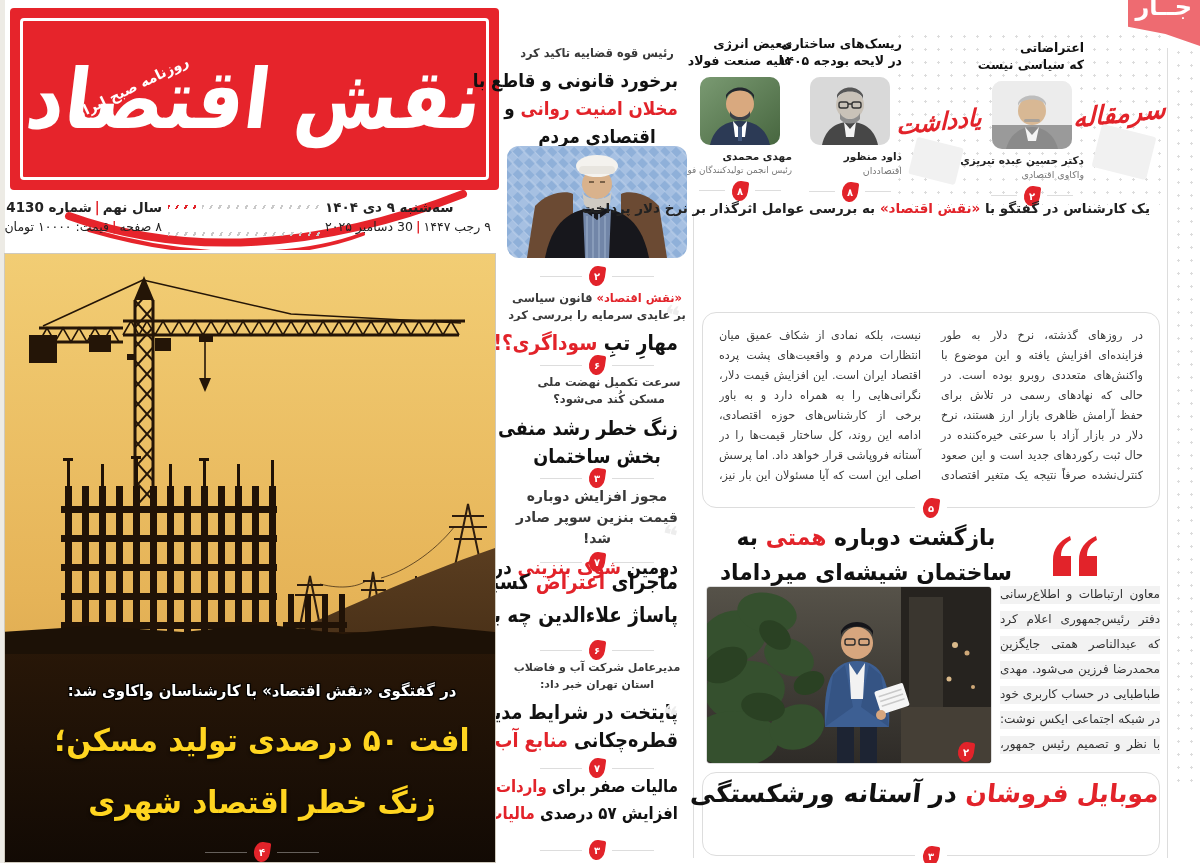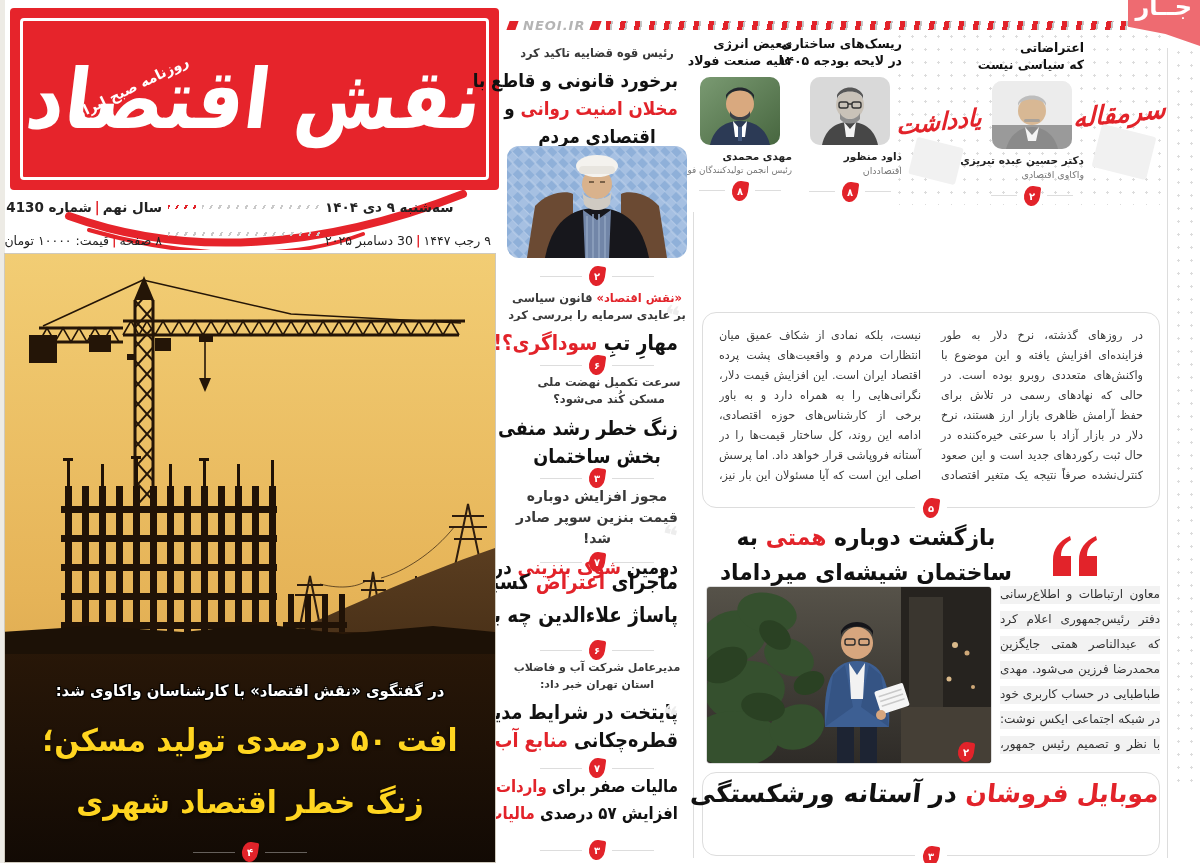--- a/index.html
+++ b/index.html
@@ -20,21 +20,21 @@
   .mast-title{position:absolute;inset:0;display:flex;align-items:center;justify-content:center;
     color:#fff;font-weight:bold;font-size:74px;letter-spacing:-3px;
     transform:skewX(-7deg) scaleY(1.12);white-space:nowrap;}
   .mast-sub{position:absolute;right:305px;top:72px;color:#fff;font-size:14px;font-weight:bold;
     transform:rotate(-26deg);white-space:nowrap;}
   .swoosh{left:55px;top:178px;width:430px;height:72px;pointer-events:none;}
 
   
   .dateblock{top:199px;font-size:13px;color:#222;}
   .dateblock .l1{font-weight:bold;font-size:13.5px;}
-  .dateblock .l2{margin-top:18px;font-size:12.5px;}
+  .dateblock .l2{margin-top:4px;font-size:12.5px;}
   .pipe{color:#e2232a;font-weight:bold;padding:0 3px;}
   .leader{height:4px;background:repeating-linear-gradient(115deg,#c9c9c9 0 2px,transparent 2px 8px);}
   .leader.redbit{background:repeating-linear-gradient(115deg,#e2232a 0 2px,transparent 2px 8px);}
 
   
   .neoi{left:508px;top:18px;width:622px;height:14px;display:flex;align-items:center;gap:6px;direction:ltr;}
   .diamond{width:9px;height:9px;background:#e2232a;transform:skewX(-20deg);}
   .neoi-label{color:#b4b4b4;font-weight:bold;font-size:13px;font-style:italic;letter-spacing:1px;}
   .dotline{flex:1;height:9px;background:repeating-linear-gradient(100deg,#e2232a 0 5px,rgba(90,90,90,.35) 5px 7px,transparent 7px 14.5px);}
 
@@ -134,26 +134,20 @@
       <span>سال نهم</span><span class="pipe">|</span><span>شماره 4130</span>
     </div>
     <div class="l2 nowrap">
       <span>۸ صفحه</span><span class="pipe">|</span><span>قیمت: ۱۰۰۰۰ تومان</span>
     </div>
   </div>
   <div class="abs leader redbit" style="left:168px;top:205px;width:28px;"></div>
   <div class="abs leader" style="left:202px;top:205px;width:118px;"></div>
   <div class="abs leader" style="left:168px;top:232px;width:152px;"></div>
 
-  <div class="abs neoi">
-    <span class="diamond"></span>
-    <span class="neoi-label">NEOI.IR</span>
-    <span class="diamond"></span>
-    <span class="dotline"></span>
-  </div>
   <div class="abs ribbon">
     <span>جــار</span>
   </div>
 
   <div class="abs dots dotzone-top"></div>
   <div class="abs dots dotzone-right"></div>
   <div class="abs vline" style="left:1167px;top:48px;height:810px;"></div>
   <div class="abs vline" style="left:693px;top:212px;height:646px;"></div>
 
   <div class="abs callig" style="left:1082px;top:98px;width:84px;font-size:26px;text-align:center;">سرمقاله</div>
@@ -372,20 +366,25 @@
       <span class="pin">
         <i>۳</i>
       </span>
       <span class="mline"></span>
   </div>
 
   <div class="ghost" style="left:664px;top:300px;font-size:26px;transform:rotate(14deg);">❝</div>
   <div class="ghost" style="left:662px;top:520px;font-size:26px;transform:rotate(14deg);">❝</div>
   <div class="ghost" style="left:662px;top:700px;font-size:26px;transform:rotate(14deg);">❝</div>
 
+  <div class="abs mk" style="left:700px;top:200px;width:460px;">
+    <span class="rule"></span>
+    <span class="t"><span>یک کارشناس در گفتگو با </span><span class="red">«نقش اقتصاد»</span><span> به بررسی عوامل اثرگذار بر نرخ دلار پرداخت</span></span>
+    <span class="rule"></span>
+  </div>
   <div class="abs bodybox" style="left:702px;top:312px;width:458px;height:196px;padding:13px 16px;">
     <div class="bodytext" style="height:168px;overflow:hidden;">در روزهای گذشته، نرخ دلار به طور فزاینده‌ای افزایش یافته و این موضوع با واکنش‌های متعددی روبرو بوده است. در حالی که نهادهای رسمی در تلاش برای حفظ آرامش ظاهری بازار ارز هستند، نرخ دلار در بازار آزاد با سرعتی خیره‌کننده در حال ثبت رکوردهای جدید است و این صعود کنترل‌نشده صرفاً نتیجه یک متغیر اقتصادی نیست، بلکه نمادی از شکاف عمیق میان انتظارات مردم و واقعیت‌های پشت پرده اقتصاد ایران است. این افزایش قیمت دلار، نگرانی‌هایی را به همراه دارد و به باور برخی از کارشناس‌های حوزه اقتصادی، ادامه این روند، کل ساختار قیمت‌ها را در آستانه فروپاشی قرار خواهد داد. اما پرسش اصلی این است که آیا مسئولان این بار نیز، به جای درمان ریشه افزایش نرخ دلار، تنها به دنبال تسکین موقت این التهاب خواهند بود؟ مهدی ساسانی کارشناس بازارهای مالی، در گفتگو با «نقش اقتصاد»، در مورد روند بازار دلار و افزایش قیمت آن گفت: بحث نرخ برابری دلار به ریال که سال‌هاست با کاهش ارزش ریال و افزایش نرخ دلار در کشور همراه شده است به عوامل متعددی ارتباط دارد که برخی از آن‌ها دلایل داخلی و بخشی دیگر هم، عوامل برون‌مرزی دارند که یکی از دلایل برون‌مرزی، مسائل خاورمیانه و مشکلات و درگیری‌های سال‌های اخیر در آن است که باعث شده‌اند تا حدی، کشورمان آسیب‌پذیرتر شود و ریسک‌هایی که به اقتصاد کشور تحمیل شده باعث شده‌اند قیمت دلار افزایش پیدا کند...</div>
     <div class="boxpin">
       <span class="pin" style="display:inline-flex;">
           <i>۵</i>
         </span>
     </div>
   </div>
 
   <svg class="abs" style="left:1050px;top:536px;" width="50" height="40" viewBox="0 0 50 40">
@@ -553,21 +552,21 @@
         <rect x="319" y="340" width="6" height="70"></rect>
           <rect x="336" y="340" width="6" height="70"></rect>
         <rect x="280" y="368" width="64" height="6"></rect>
       </g>
 
       <rect x="0" y="378" width="492" height="232" fill="url(#fg)"></rect>
       <path d="M0 378 L90 372 L180 378 L260 370 L340 380 L430 372 L492 378 L492 400 L0 400 Z" fill="#1c1106"></path>
     </svg>
 
     
-    <div class="abs c" style="left:0;top:428px;width:100%;">
+    <div class="abs c" style="left:12px;top:428px;width:100%;">
       <div class="ph-kicker nowrap" style="transform:scaleX(.96);">در گفتگوی «نقش اقتصاد» با کارشناسان واکاوی شد:</div>
       <div class="ph-yellow nowrap" style="margin-top:22px;transform:scaleX(.95);">افت ۵۰ درصدی تولید مسکن؛</div>
       <div class="ph-yellow nowrap" style="margin-top:26px;transform:scaleX(.95);">زنگ خطر اقتصاد شهری</div>
       <div class="mrow photo-pin" style="margin-top:22px;">
         <span class="mline"></span>
         <span class="pin">
             <i>۴</i>
           </span>
         <span class="mline"></span>
       </div>

